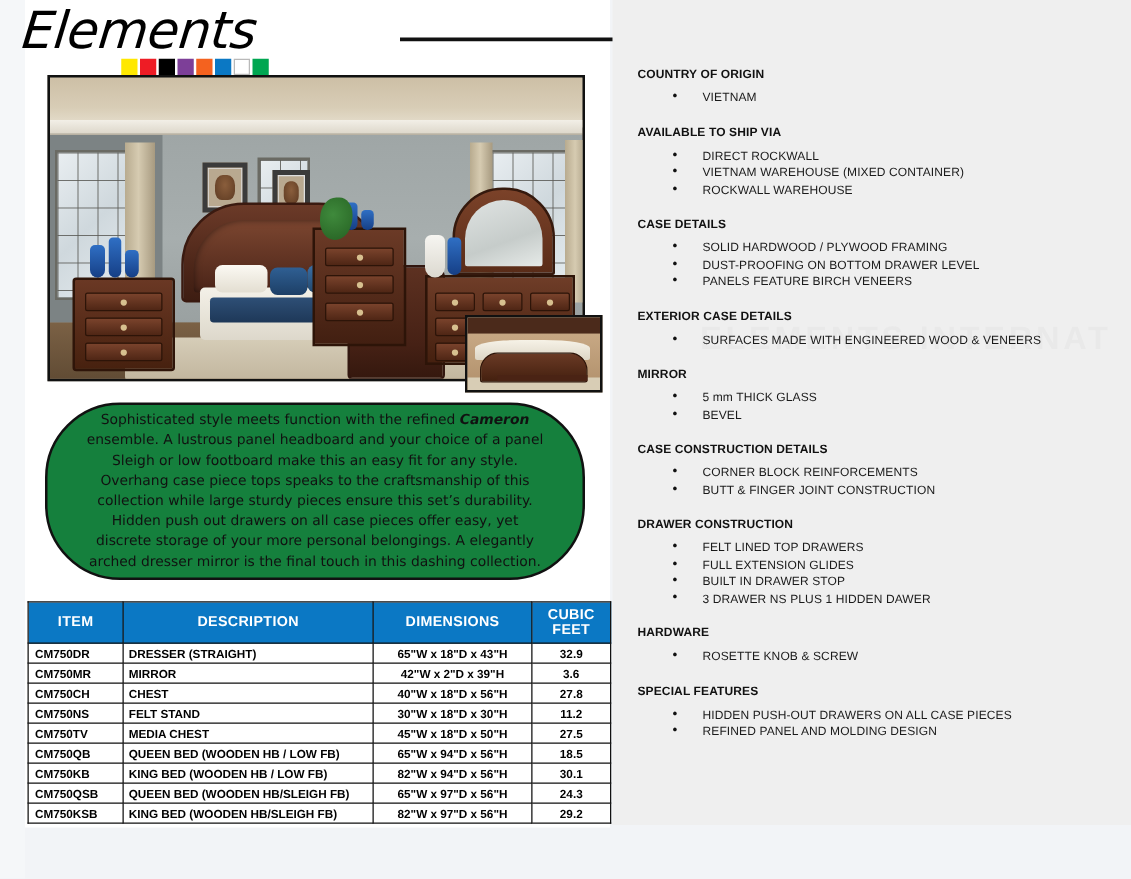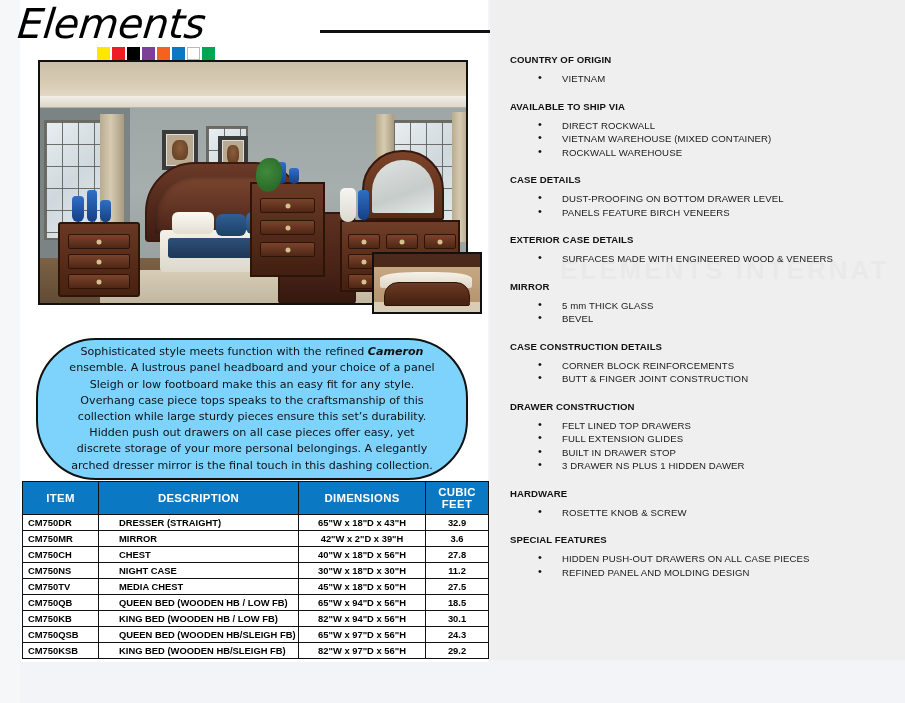--- a/index.html
+++ b/index.html
@@ -309,25 +309,24 @@
 
   
   #desc-bubble {
     position: absolute;
     left: 36px;
     top: 322px;
     width: 432px;
     height: 142px;
     border: 2px solid #111;
     border-radius: 60px;
-    background: #7dd3fc;
+    background: #15803d;
     display: flex;
     align-items: center;
     justify-content: center;
-    margin-top: 16px;
   }
   #desc-text {
     font-family: "DejaVu Sans", sans-serif;
     font-size: 11.1px;
     line-height: 16.2px;
     color: #111;
     text-align: center;
     padding: 0 28px;
   }
   #desc-text b { font-weight: bold; font-style: italic; }
@@ -356,21 +355,21 @@
   #spec-table td {
     border: 1px solid #111;
     padding: 2px 4px;
     height: 16px;
     font-weight: bold;
     color: #000;
     white-space: nowrap;
     overflow: hidden;
   }
   #spec-table td.c-item { text-align: left; padding-left: 5px; }
-  #spec-table td.c-desc { text-align: left; padding-left: 20px; }
+  #spec-table td.c-desc { text-align: left; padding-left: 4px; }
   #spec-table td.c-dim  { text-align: center; }
   #spec-table td.c-cube { text-align: center; }
 
   
   #spec-sections {
     position: absolute;
     left: 510px;
     top: 42px;
     width: 385px;
     margin-top: 12px;
@@ -594,21 +593,21 @@
           <td class="c-cube">3.6</td>
         </tr>
         <tr>
           <td class="c-item">CM750CH</td>
           <td class="c-desc">CHEST</td>
           <td class="c-dim">40"W x 18"D x 56"H</td>
           <td class="c-cube">27.8</td>
         </tr>
         <tr>
           <td class="c-item">CM750NS</td>
-          <td class="c-desc">NIGHT CASE</td>
+          <td class="c-desc">FELT STAND</td>
           <td class="c-dim">30"W x 18"D x 30"H</td>
           <td class="c-cube">11.2</td>
         </tr>
         <tr>
           <td class="c-item">CM750TV</td>
           <td class="c-desc">MEDIA CHEST</td>
           <td class="c-dim">45"W x 18"D x 50"H</td>
           <td class="c-cube">27.5</td>
         </tr>
         <tr>
@@ -651,20 +650,21 @@
         <div class="spec-heading">AVAILABLE TO SHIP VIA</div>
         <ul class="spec-list">
           <li>DIRECT ROCKWALL</li>
           <li>VIETNAM WAREHOUSE (MIXED CONTAINER)</li>
           <li>ROCKWALL WAREHOUSE</li>
         </ul>
       </div>
       <div class="spec-group">
         <div class="spec-heading">CASE DETAILS</div>
         <ul class="spec-list">
+          <li>SOLID HARDWOOD / PLYWOOD FRAMING</li>
           <li>DUST-PROOFING ON BOTTOM DRAWER LEVEL</li>
           <li>PANELS FEATURE BIRCH VENEERS</li>
         </ul>
       </div>
       <div class="spec-group">
         <div class="spec-heading">EXTERIOR CASE DETAILS</div>
         <ul class="spec-list">
           <li>SURFACES MADE WITH ENGINEERED WOOD &amp; VENEERS</li>
         </ul>
       </div>

